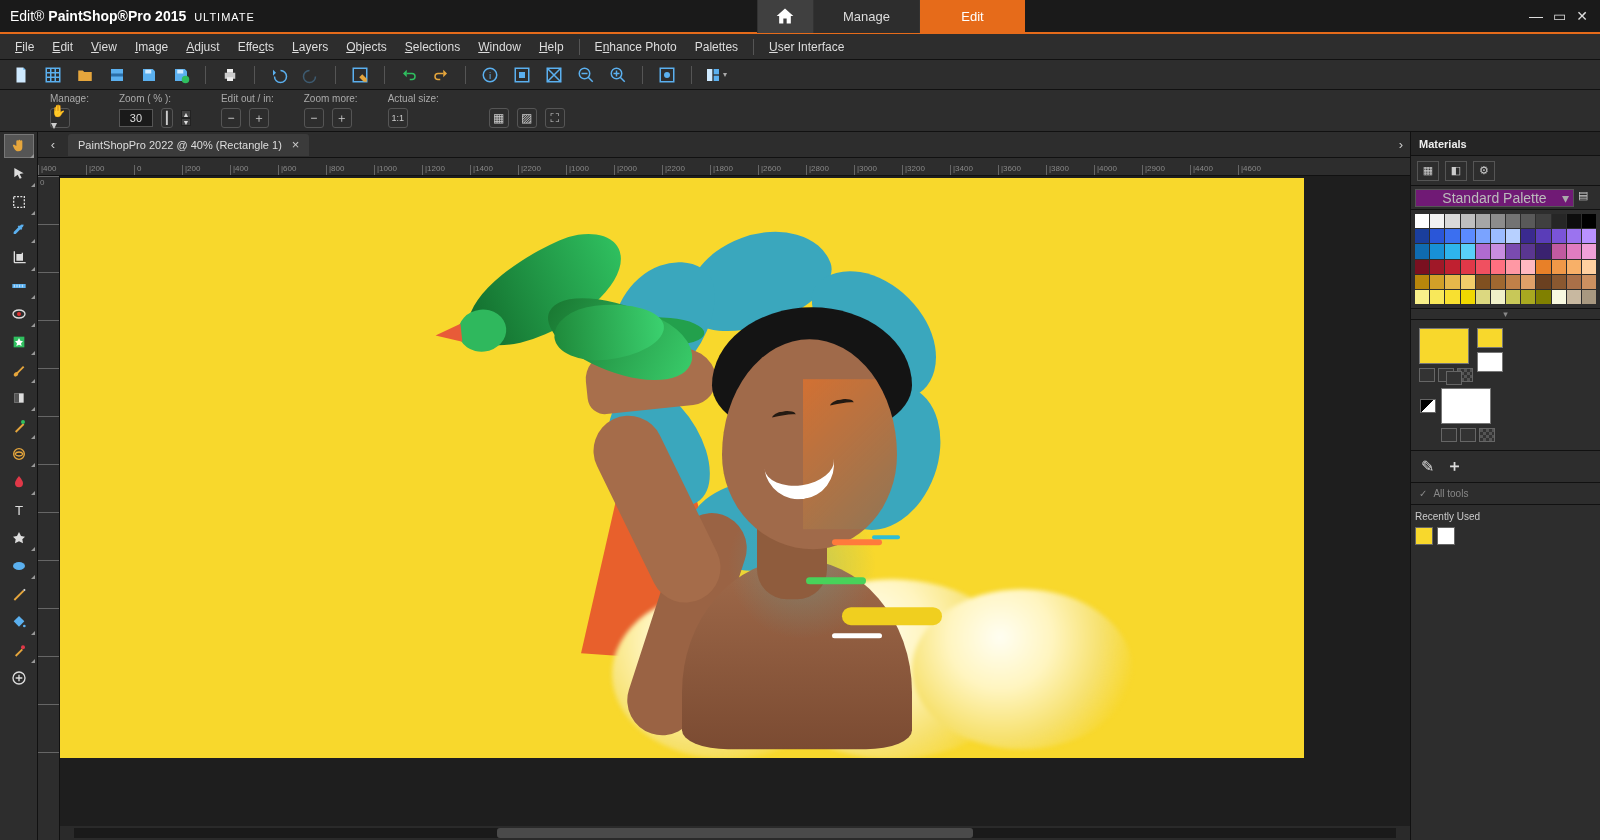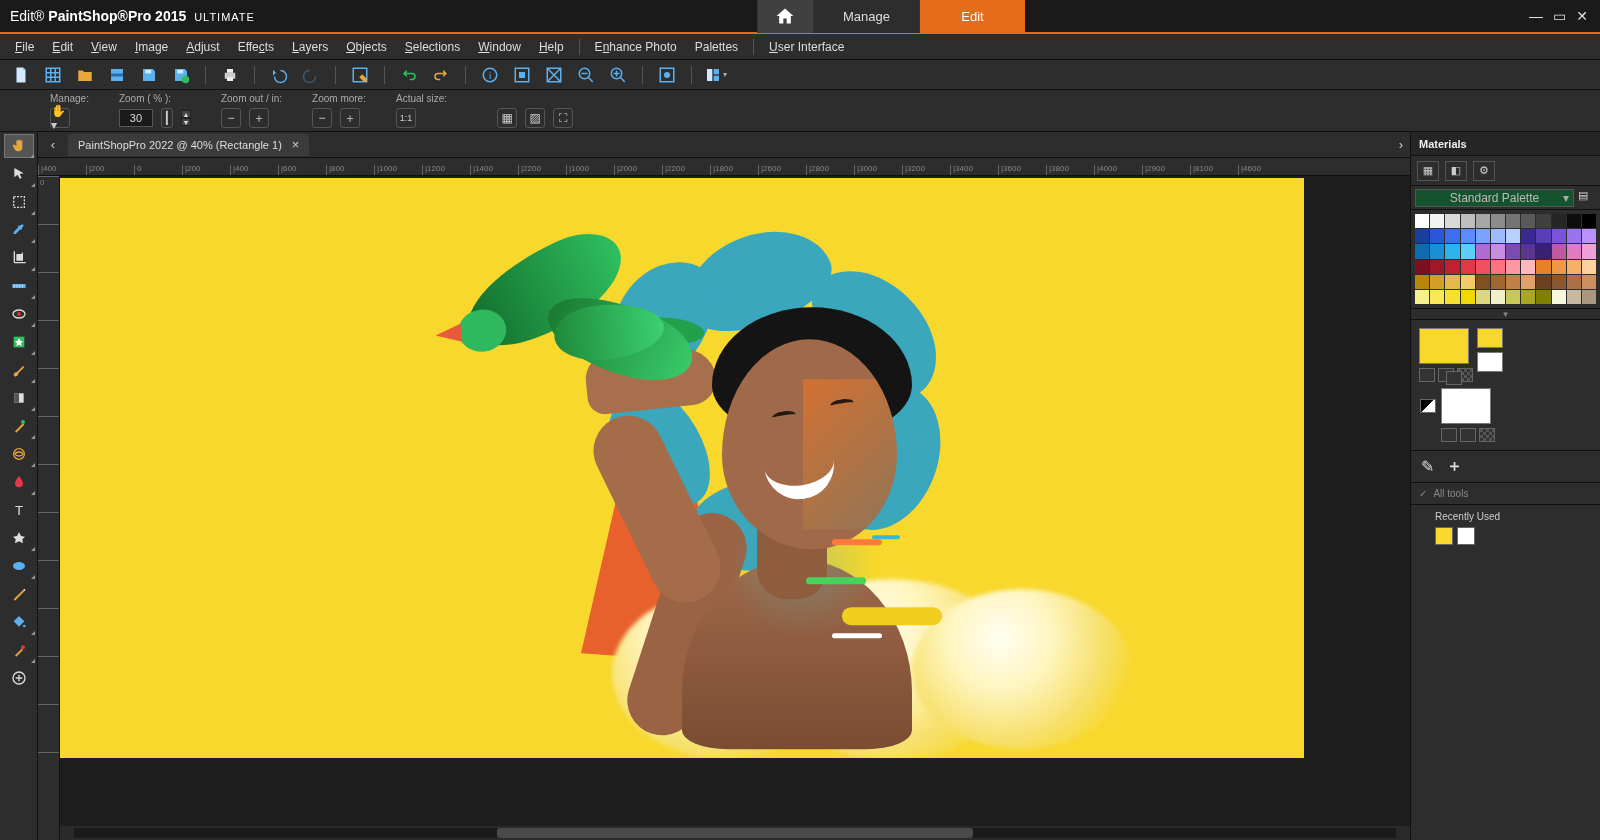--- a/index.html
+++ b/index.html
@@ -106,33 +106,33 @@
 
 .h-scroll{height:14px;background:#2a2a2a;display:flex;align-items:center}
 .h-scroll .track{flex:1;height:10px;background:#1a1a1a;margin:0 14px;position:relative}
 .h-scroll .thumb{position:absolute;left:32%;width:36%;height:10px;background:#4a4a4a;border-radius:3px}
 
 .right-panel{width:190px;background:#2d2d2d;border-left:1px solid #111;display:flex;flex-direction:column;font-size:11px}
 .right-panel .hdr{height:24px;display:flex;align-items:center;padding:0 8px;color:#eee;font-weight:600;background:#252525;border-bottom:1px solid #111}
 .right-panel .icon-row{height:30px;display:flex;align-items:center;gap:6px;padding:0 6px;border-bottom:1px solid #111}
 .right-panel .icon-row .ib{width:22px;height:20px;border:1px solid #555;display:flex;align-items:center;justify-content:center;font-size:11px;color:#ccc}
 .right-panel .palette-sel{height:24px;display:flex;align-items:center;padding:0 4px;gap:4px;border-bottom:1px solid #111}
-.right-panel .palette-sel .dd{flex:1;height:18px;background:#14532d;border:1px solid #555;display:flex;align-items:center;justify-content:center;font-size:12px;color:#bbb;position:relative}
+.right-panel .palette-sel .dd{flex:1;height:18px;background:#701a75;border:1px solid #555;display:flex;align-items:center;justify-content:center;font-size:14px;color:#bbb;position:relative}
 .right-panel .palette-sel .dd::after{content:"▾";position:absolute;right:4px;color:#aaa}
 .swatch-grid{padding:4px;display:grid;grid-template-columns:repeat(12,1fr);gap:1px;border-bottom:1px solid #111}
 .swatch-grid .sw{width:100%;aspect-ratio:1/1}
 .fgbg{padding:8px;display:flex;flex-direction:column;gap:6px;border-bottom:1px solid #111}
 .fgbg .pair{display:flex;align-items:flex-start;gap:4px}
 .fgbg .big{width:50px;height:36px;border:1px solid #777}
 .fgbg .small{width:26px;height:20px;border:1px solid #777}
 .fgbg .mini-row{display:flex;gap:3px;margin-top:4px}
 .fgbg .mini{width:16px;height:14px;border:1px solid #666;background:#333}
 .tools-row{height:32px;display:flex;align-items:center;gap:12px;padding:0 10px;border-bottom:1px solid #111;color:#ddd;font-size:16px}
 .all-tools{height:22px;display:flex;align-items:center;padding:0 8px;gap:6px;color:#888;border-bottom:1px solid #111;font-size:10px}
-.recent{padding:6px 24px}
+.recent{padding:6px 4px}
 .recent .lbl{color:#ccc;font-size:10px;margin-bottom:5px}
 .recent .row{display:flex;gap:4px}
 .recent .row .sw{width:18px;height:18px;border:1px solid #666}
 </style>
 </head>
 <body>
 
 <div class="title-bar">
   <div class="brand">
     <span class="corel">Edit®</span>
@@ -316,21 +316,21 @@
     <div class="ctrls">
       <input value="30" style="">
       <span class="opt-btn" style="width:12px;padding:0">┃</span>
       <div class="spin">
           <span>▲</span>
           <span>▼</span>
         </div>
     </div>
   </div>
   <div class="opt-group">
-    <div class="lbl">Zoom out / in:</div>
+    <div class="lbl">Edit out / in:</div>
     <div class="ctrls">
       <span class="opt-btn">−</span>
       <span class="opt-btn">＋</span>
     </div>
   </div>
   <div class="opt-group">
     <div class="lbl">Zoom more:</div>
     <div class="ctrls">
       <span class="opt-btn">−</span>
       <span class="opt-btn">＋</span>
@@ -512,21 +512,21 @@
         <span> |1800</span>
         <span> |2600</span>
         <span> |2800</span>
         <span> |3000</span>
         <span> |3200</span>
         <span> |3400</span>
         <span> |3600</span>
         <span> |3800</span>
         <span> |4000</span>
         <span> |2900</span>
-        <span> |8100</span>
+        <span> |4400</span>
         <span> |4600</span>
       </div>
     <div class="rulers-row">
       <div class="ruler-v">
           <div class="ticks" id="rulerV">
             <span>0</span>
             <span></span>
             <span></span>
             <span></span>
             <span></span>

